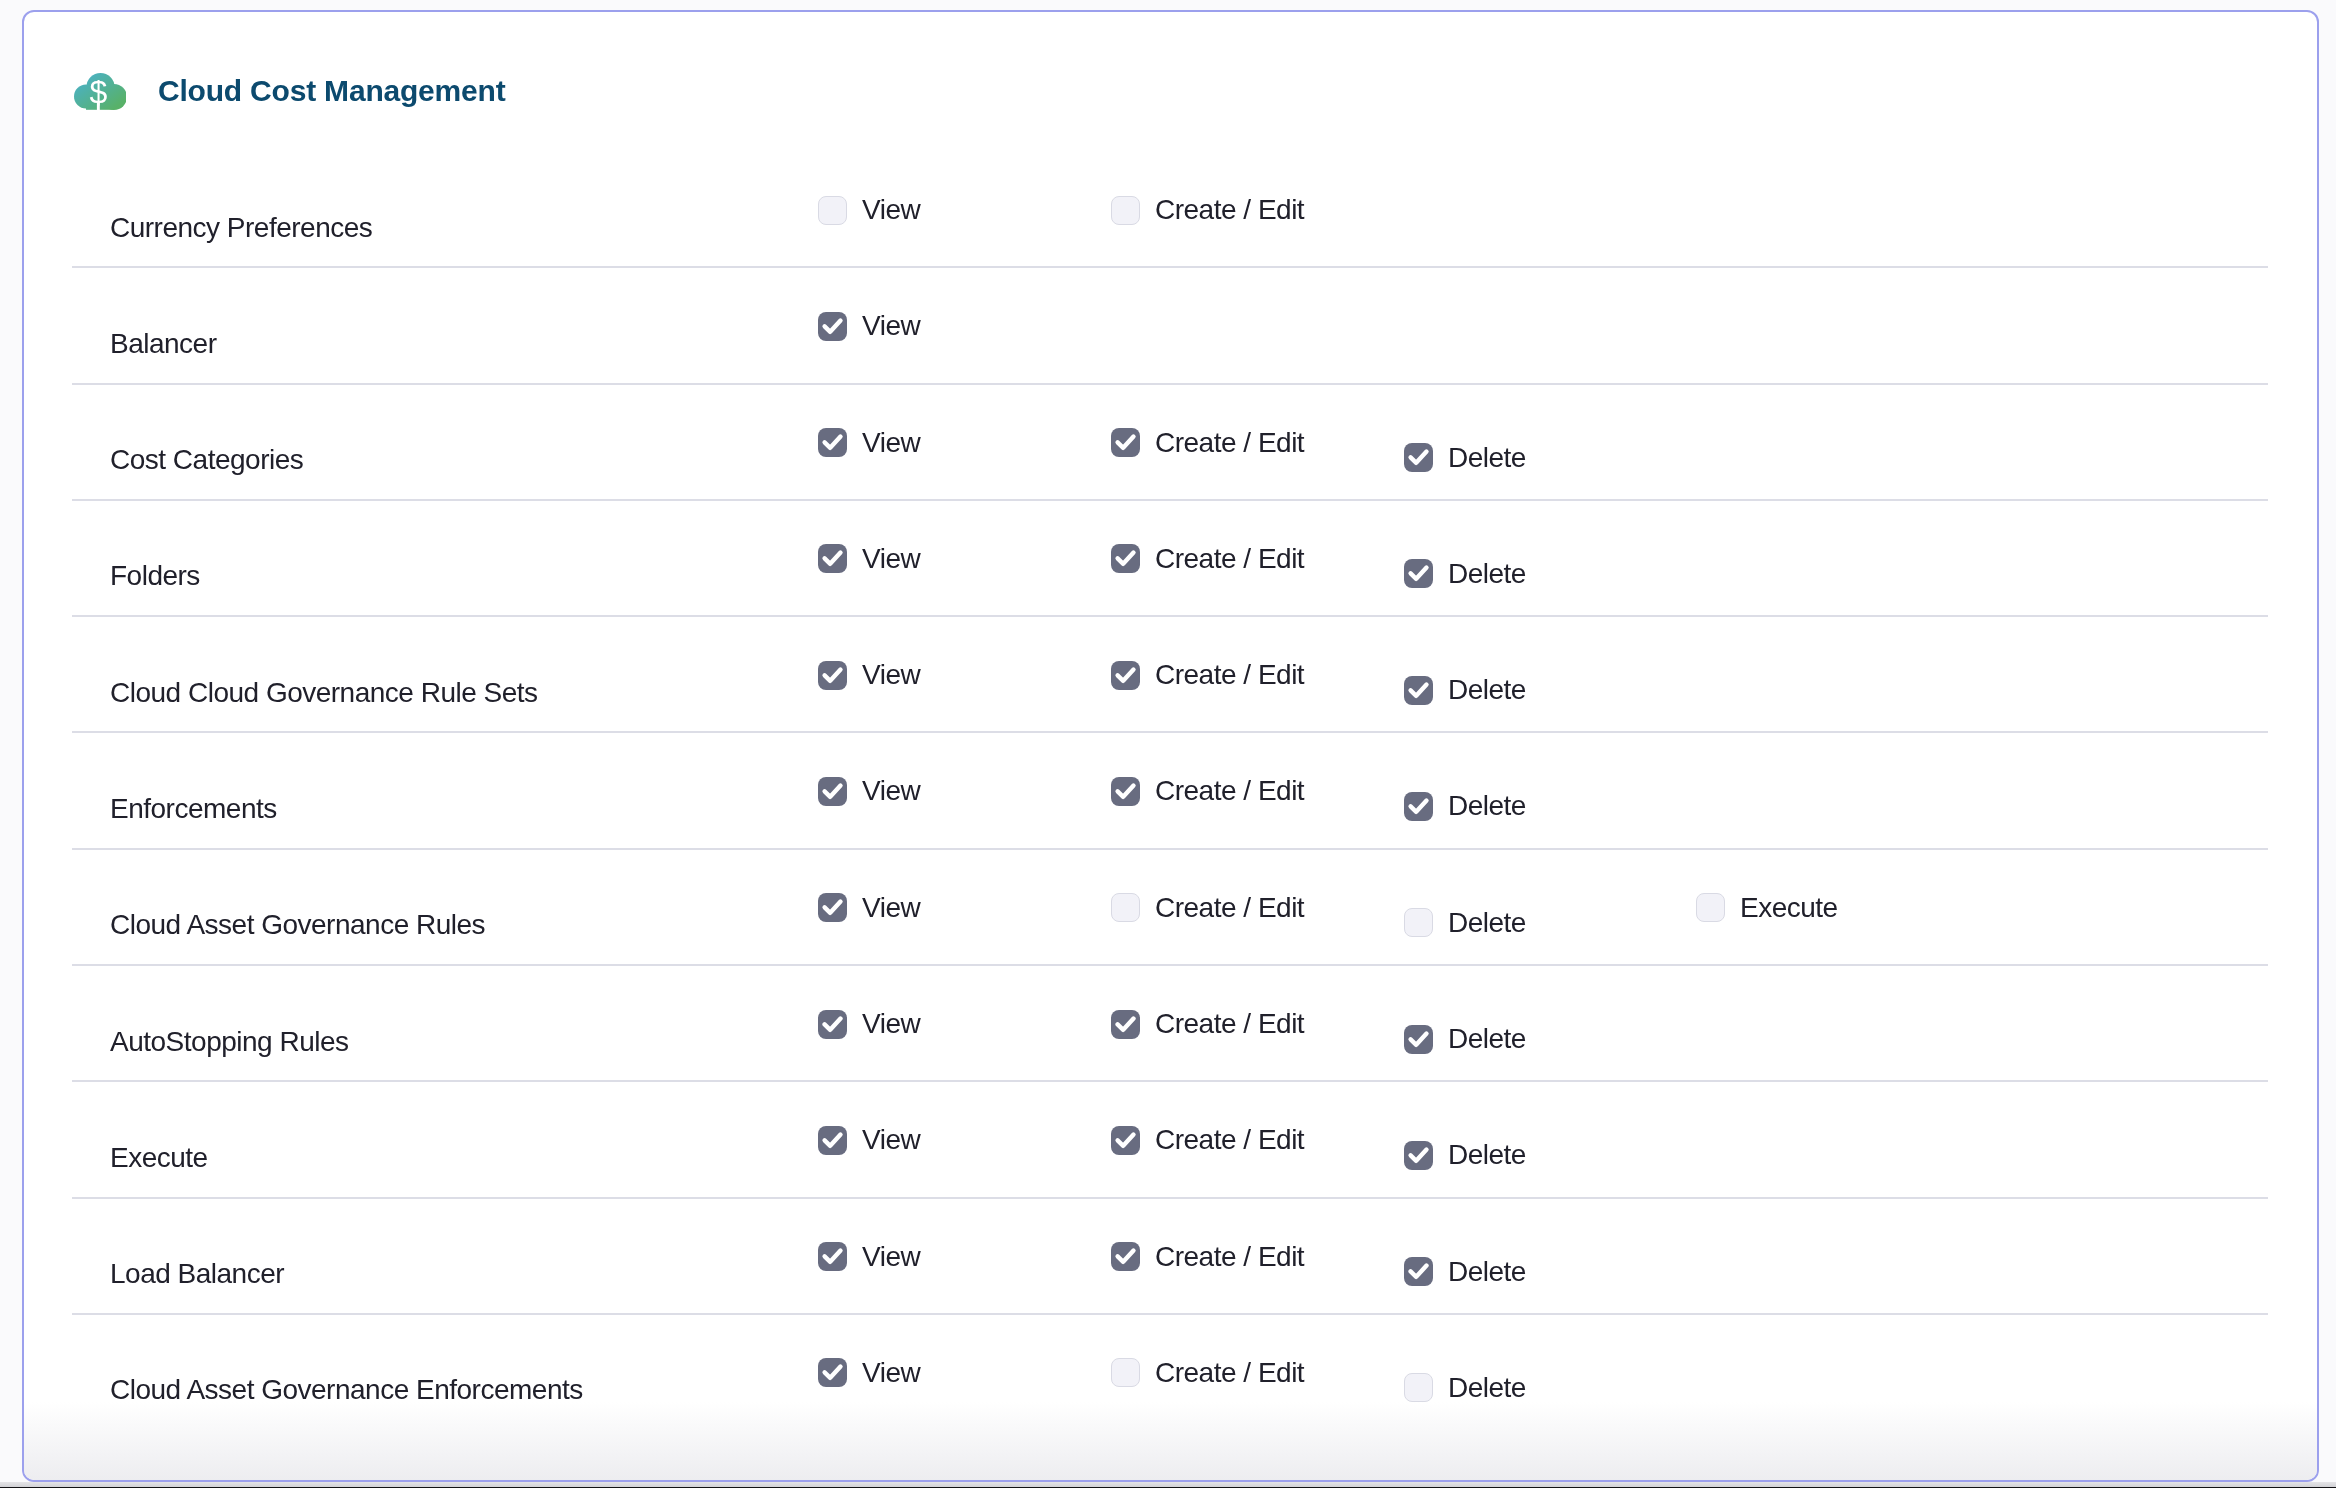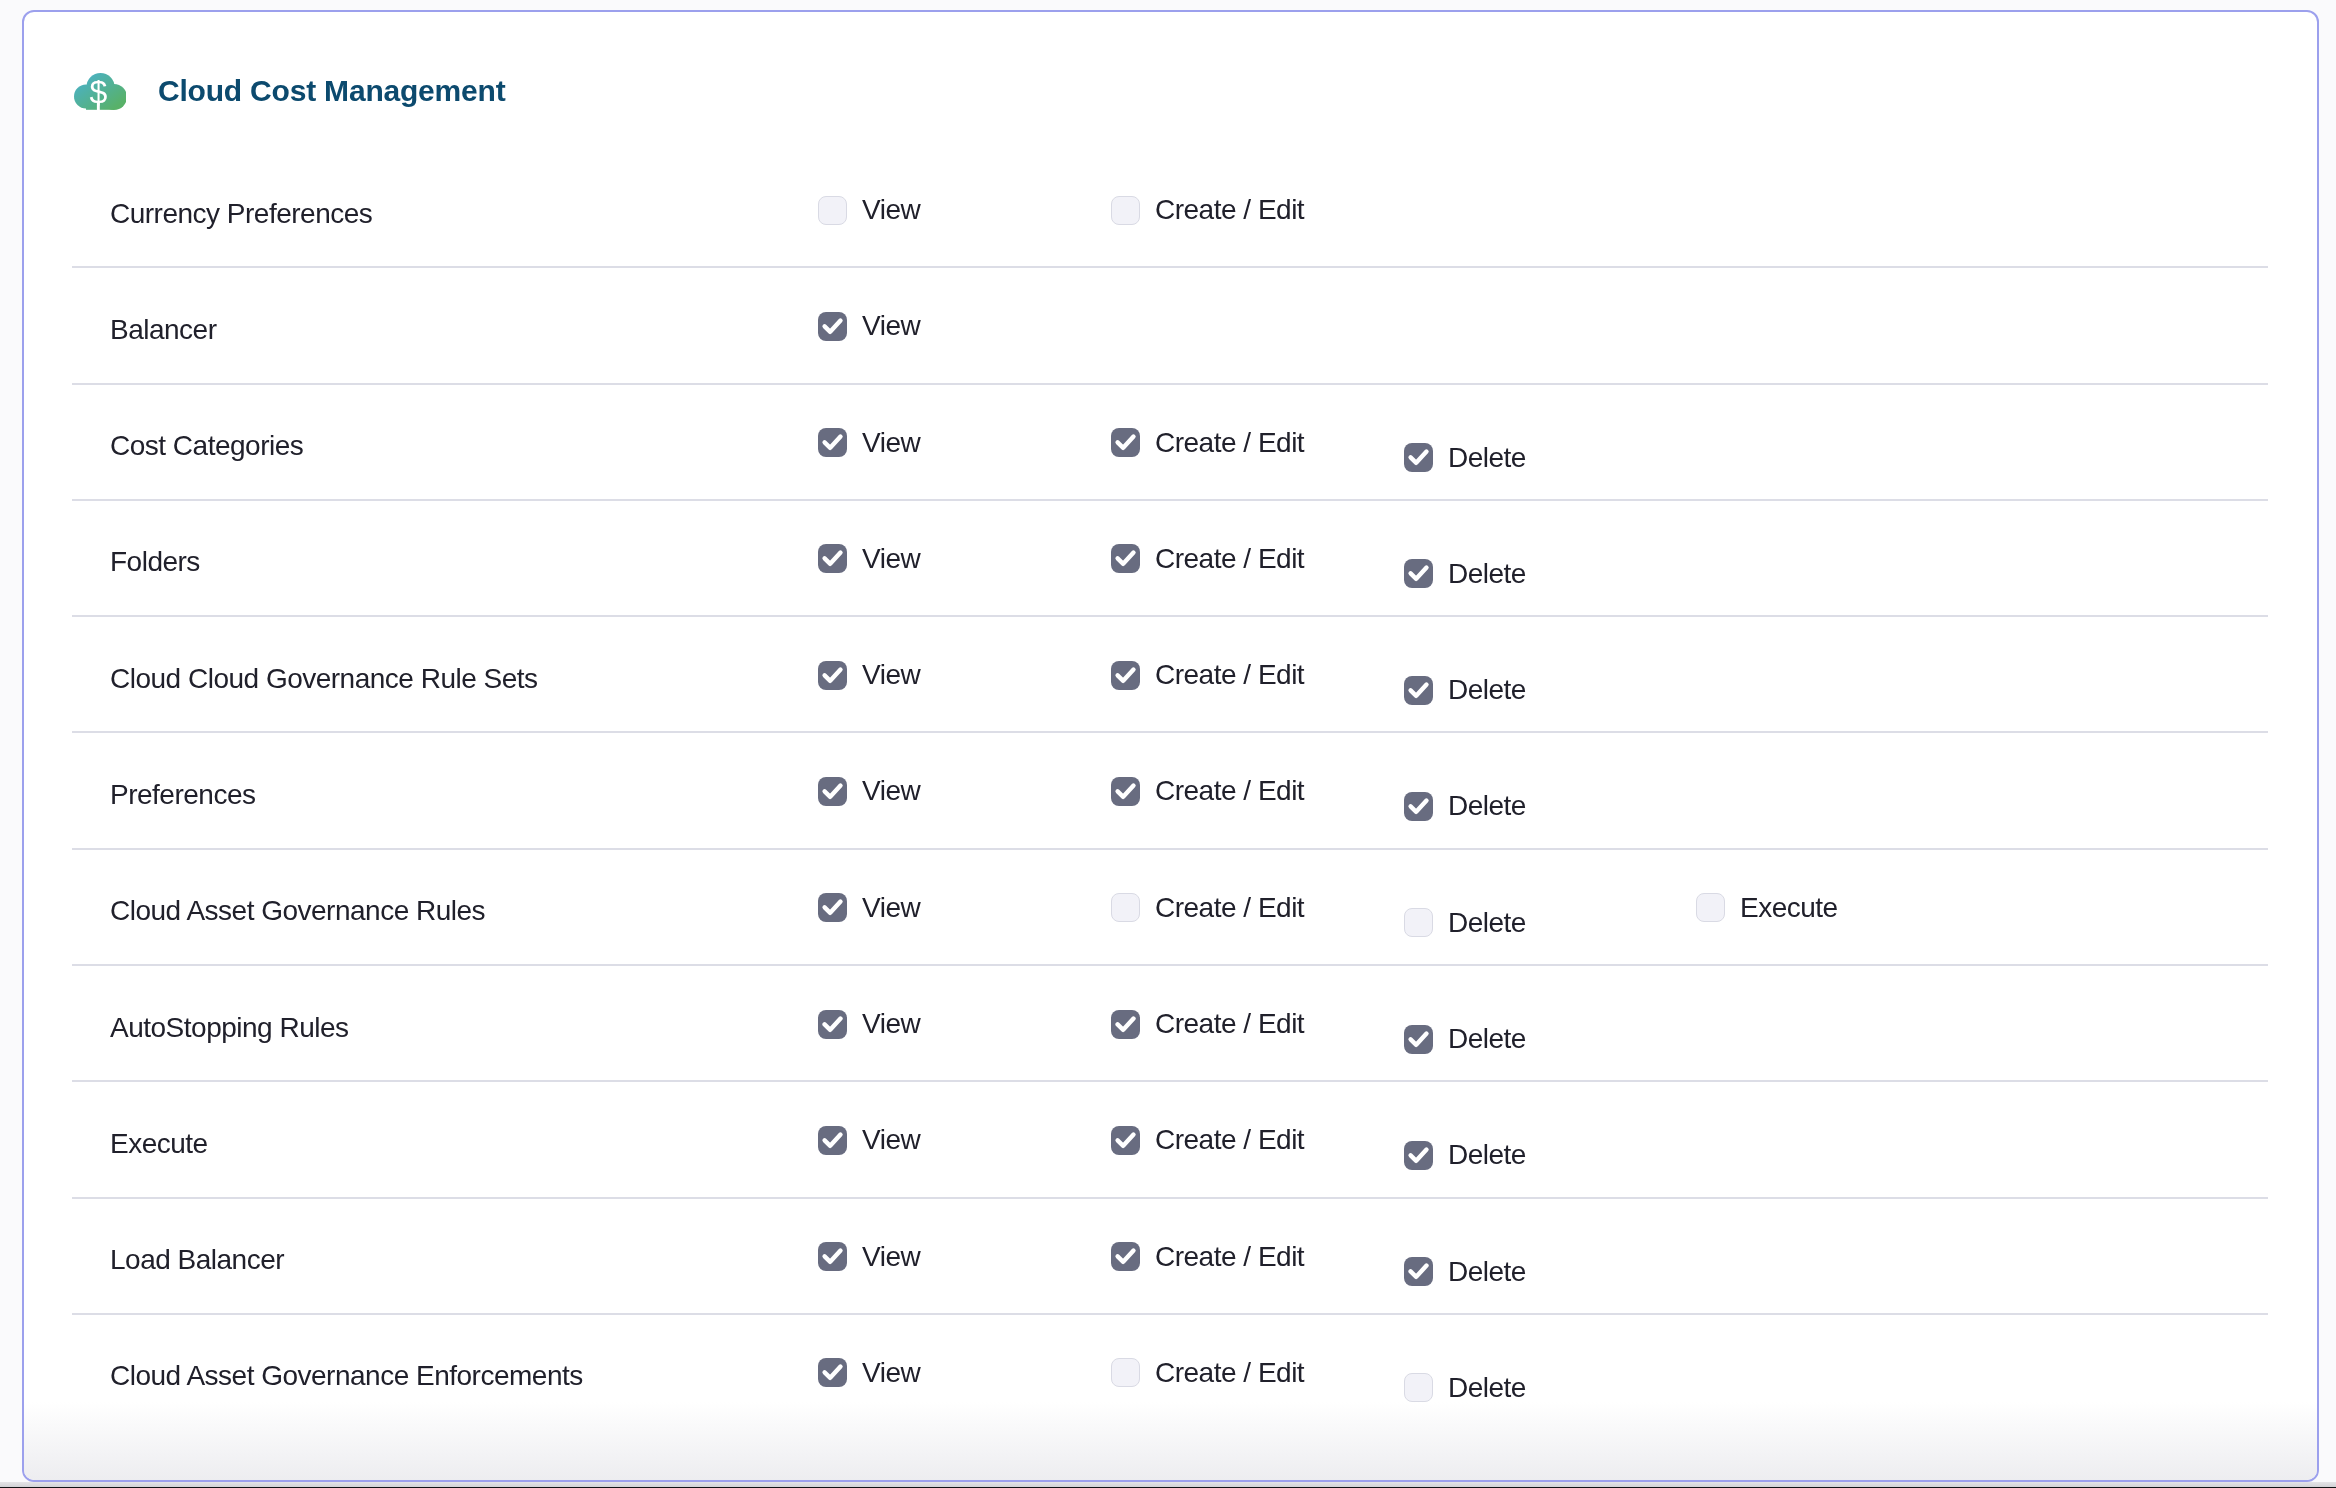--- a/index.html
+++ b/index.html
@@ -45,21 +45,21 @@
     width:2196px;
   }
   .row {
     position:relative;
     height:116.3px;
     border-bottom:2px solid #dcdde6;
   }
   .row:last-child { border-bottom:none; }
   .rowlabel {
     position:absolute;
-    left:38px; top:47px; height:29px;
+    left:38px; top:61px; height:29px;
     display:flex; align-items:center;
     font-size:28px;
     letter-spacing:-0.5px;
     color:#20202b;
     white-space:nowrap;
     text-align:center;
   }
   .cell {
     position:absolute;
     top:43.5px; height:29px;
@@ -201,21 +201,21 @@
         </div>
         <div class="cell c3">
           <svg class="checked" width="29" height="29" viewBox="0 0 29 29">
             <rect width="29" height="29" rx="8" fill="#686C80"></rect>
             <polyline points="6.6,14.4 12.2,19.8 22.5,8.6" fill="none" stroke="#fff" stroke-width="4.4" stroke-linecap="round" stroke-linejoin="round"></polyline>
           </svg>
           <span class="lbl">Delete</span>
         </div>
       </div>
       <div class="row">
-        <div class="rowlabel">Preferences</div>
+        <div class="rowlabel">Enforcements</div>
         <div class="cell c1">
           <svg class="checked" width="29" height="29" viewBox="0 0 29 29">
             <rect width="29" height="29" rx="8" fill="#686C80"></rect>
             <polyline points="6.6,14.4 12.2,19.8 22.5,8.6" fill="none" stroke="#fff" stroke-width="4.4" stroke-linecap="round" stroke-linejoin="round"></polyline>
           </svg>
           <span class="lbl">View</span>
         </div>
         <div class="cell c2">
           <svg class="checked" width="29" height="29" viewBox="0 0 29 29">
             <rect width="29" height="29" rx="8" fill="#686C80"></rect>

